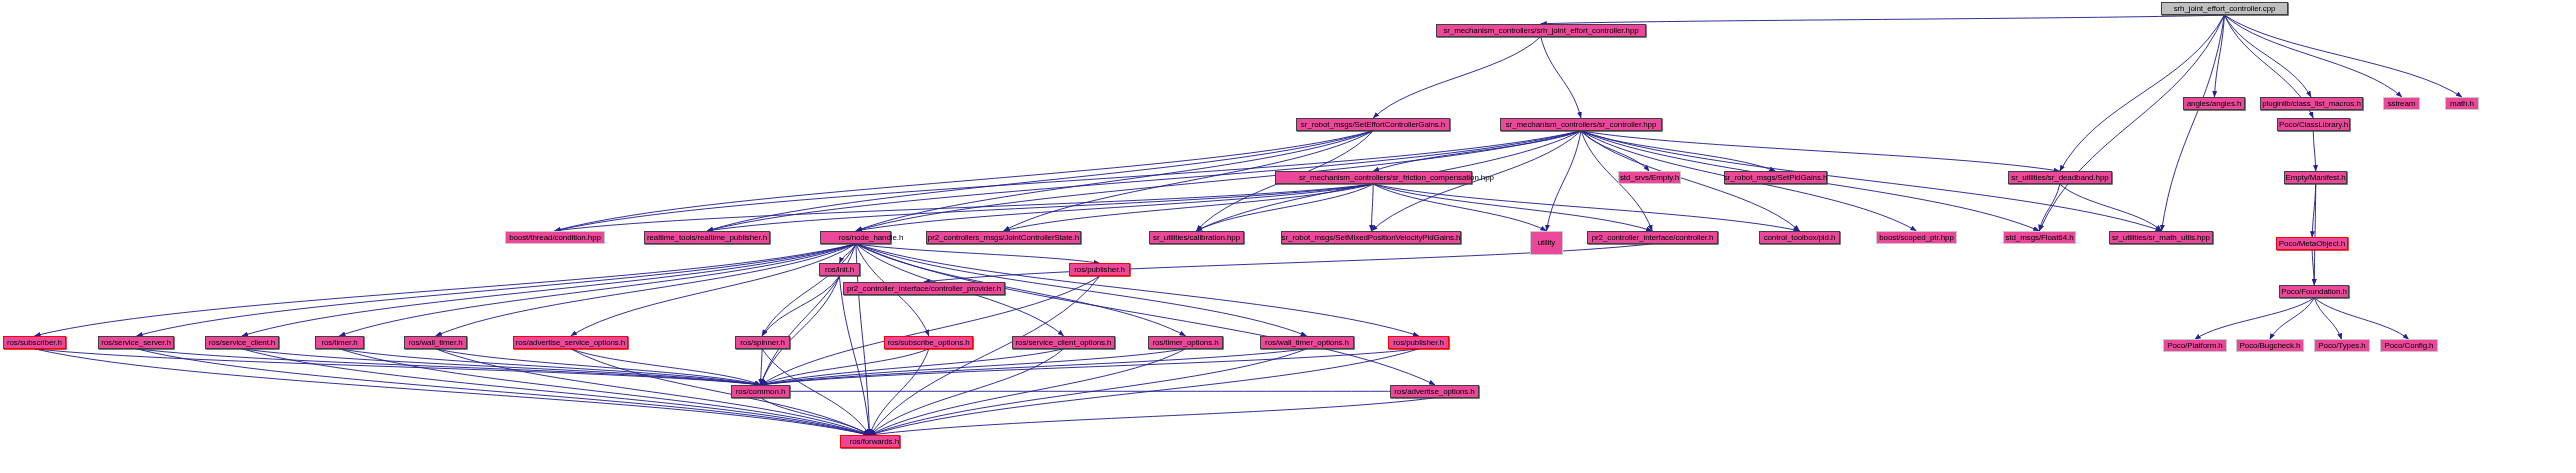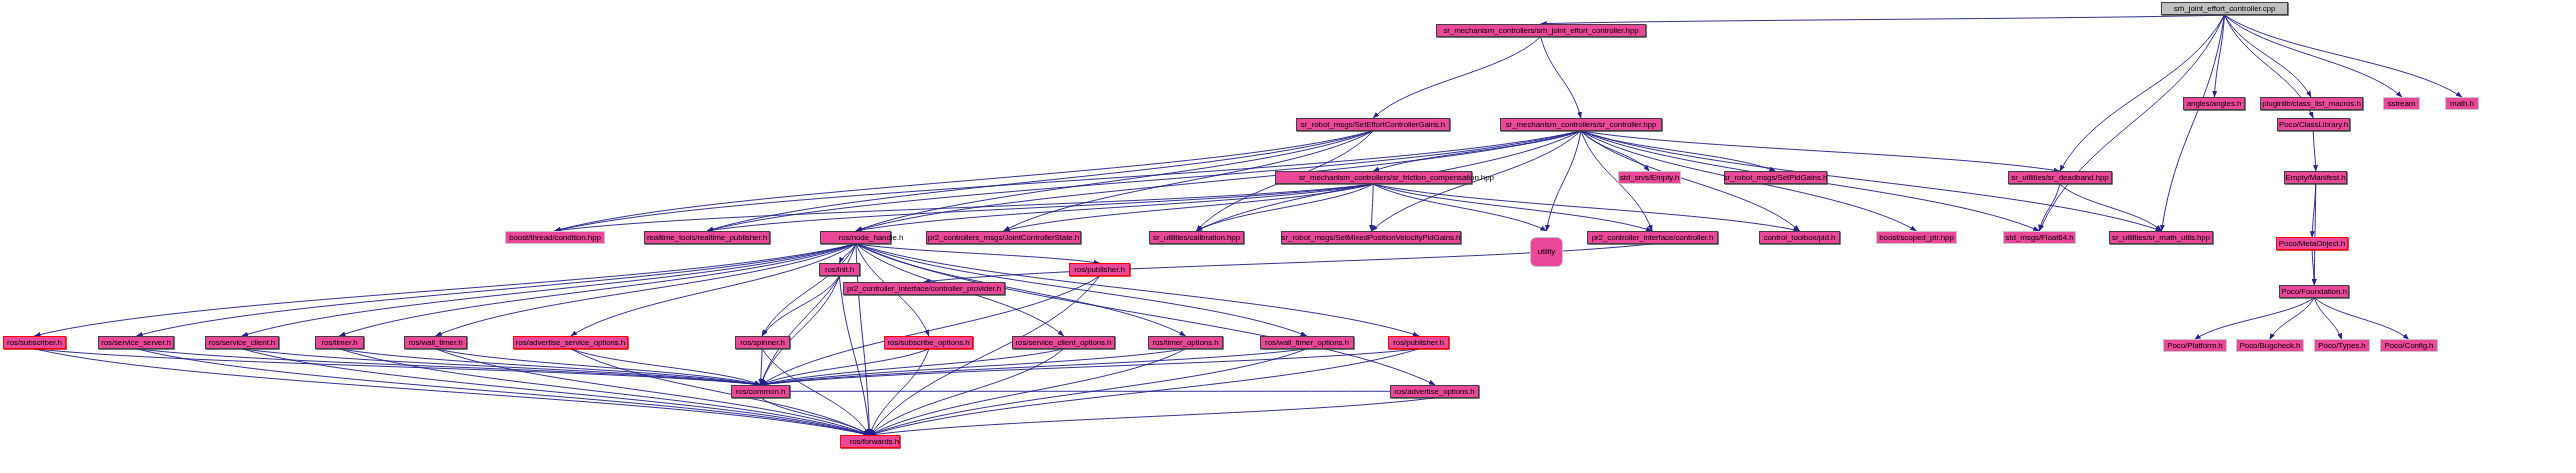--- a/index.html
+++ b/index.html
@@ -217,21 +217,21 @@
       </div>
       <div class="node n-solid" style="left: 926px; top: 231px; width: 155px; height: 13px;">
         <span class="lbl">pr2_controllers_msgs/JointControllerState.h</span>
       </div>
       <div class="node n-solid" style="left: 1149px; top: 231px; width: 95px; height: 13px;">
         <span class="lbl">sr_utilities/calibration.hpp</span>
       </div>
       <div class="node n-solid" style="left: 1281px; top: 231px; width: 180px; height: 13px;">
         <span class="lbl">sr_robot_msgs/SetMixedPositionVelocityPidGains.h</span>
       </div>
-      <div class="node n-grey" style="left: 1530px; top: 237px; width: 33px; height: 30px; border-radius: 6px;">
+      <div class="node n-grey" style="left: 1530px; top: 231px; width: 33px; height: 24px;">
         <span class="lbl">utility</span>
       </div>
       <div class="node n-solid" style="left: 1587px; top: 231px; width: 131px; height: 13px;">
         <span class="lbl">pr2_controller_interface/controller.h</span>
       </div>
       <div class="node n-solid" style="left: 1759px; top: 231px; width: 81px; height: 13px;">
         <span class="lbl">control_toolbox/pid.h</span>
       </div>
       <div class="node n-grey" style="left: 1876px; top: 231px; width: 81px; height: 13px;">
         <span class="lbl">boost/scoped_ptr.hpp</span>

